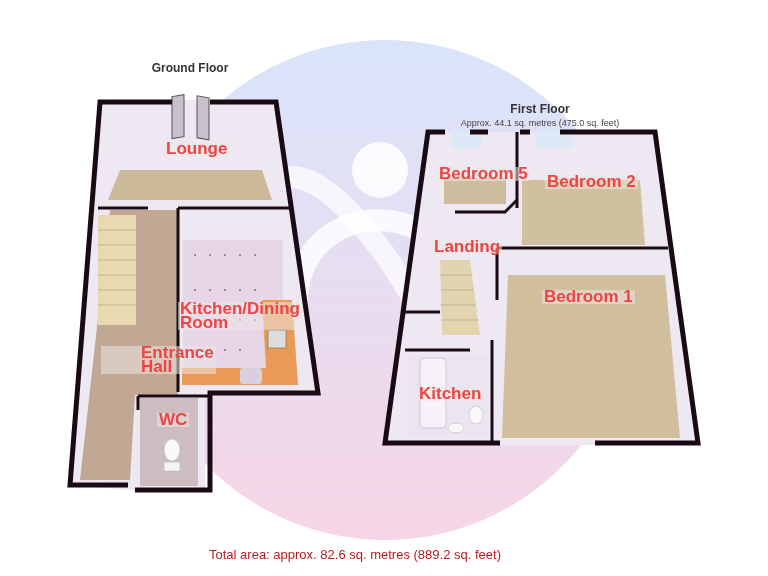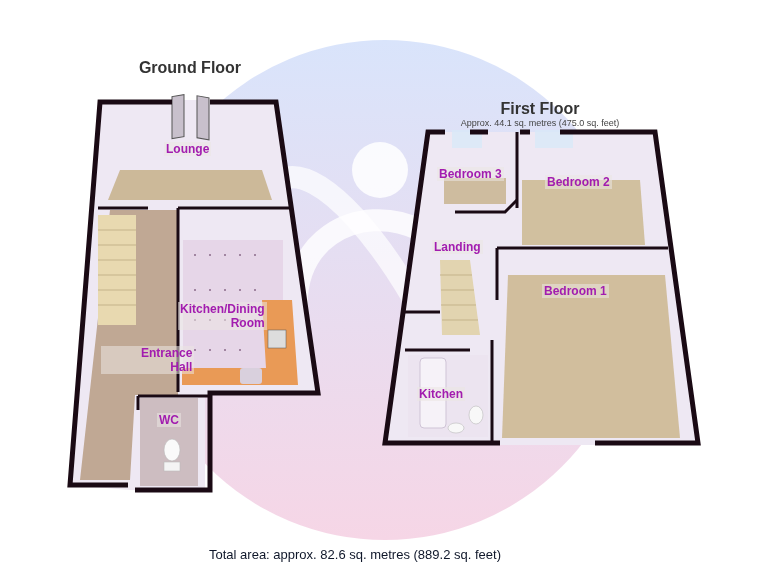--- a/index.html
+++ b/index.html
@@ -1,25 +1,25 @@
 <!DOCTYPE html>
 <html><head>
 <meta charset="utf-8">
 <style>
   html, body { margin:0; padding:0; }
   body { width:768px; height:576px; background:#ffffff; position:relative; overflow:hidden;
          font-family:"Liberation Sans", sans-serif; }
   .watermark { position:absolute; left:0; top:0; width:768px; height:576px; }
   .title { position:absolute; text-align:center; color:#333; }
-  .title .h { font-weight:bold; font-size:16px; line-height:18px; }
+  .title .h { font-weight:bold; font-size:12px; line-height:18px; }
   .title .s { font-size:9px; line-height:11px; color:#444; }
   svg.plan { position:absolute; left:0; top:0; }
-  .label { position:absolute; font-weight:bold; font-size:12px; color:#a21caf;
-           background:rgba(235,230,225,0.55); padding:0 2px; line-height:14px; text-align:right; }
-  .total { position:absolute; left:0; width:710px; top:547px; text-align:center; font-size:13px; color:#0f172a; }
+  .label { position:absolute; font-weight:bold; font-size:17px; color:#ef4444;
+           background:rgba(235,230,225,0.55); padding:0 2px; line-height:14px; text-align:left; }
+  .total { position:absolute; left:0; width:710px; top:547px; text-align:center; font-size:13px; color:#b91c1c; }
 </style>
 </head>
 <body>
 
 <svg class="watermark" width="768" height="576" viewBox="0 0 768 576">
   <defs>
     <linearGradient id="wm" x1="0" y1="0" x2="0" y2="1">
       <stop offset="0" stop-color="#d9e4fb"></stop>
       <stop offset="1" stop-color="#f6d6e6"></stop>
     </linearGradient>
@@ -158,19 +158,19 @@
 <div class="label" style="left:178px; top:258px;margin-top:44px;">
   <div>Kitchen/Dining</div>
   <div>Room</div>
 </div>
 <div class="label" style="left:101px; top:346px;padding-left:40px;">
   <div>Entrance</div>
   <div>Hall</div>
 </div>
 <div class="label" style="left:157px; top:413px;">WC</div>
 
-<div class="label" style="left:437px; top:167px;">Bedroom 3</div>
+<div class="label" style="left:437px; top:167px;">Bedroom 5</div>
 <div class="label" style="left:545px; top:175px;">Bedroom 2</div>
 <div class="label" style="left:432px; top:240px;">Landing</div>
-<div class="label" style="left:542px; top:284px;">Bedroom 1</div>
+<div class="label" style="left:542px; top:290px;">Bedroom 1</div>
 <div class="label" style="left:417px; top:387px;">Kitchen</div>
 
 <div class="total">Total area: approx. 82.6 sq. metres (889.2 sq. feet)</div>
 
 </body></html>

